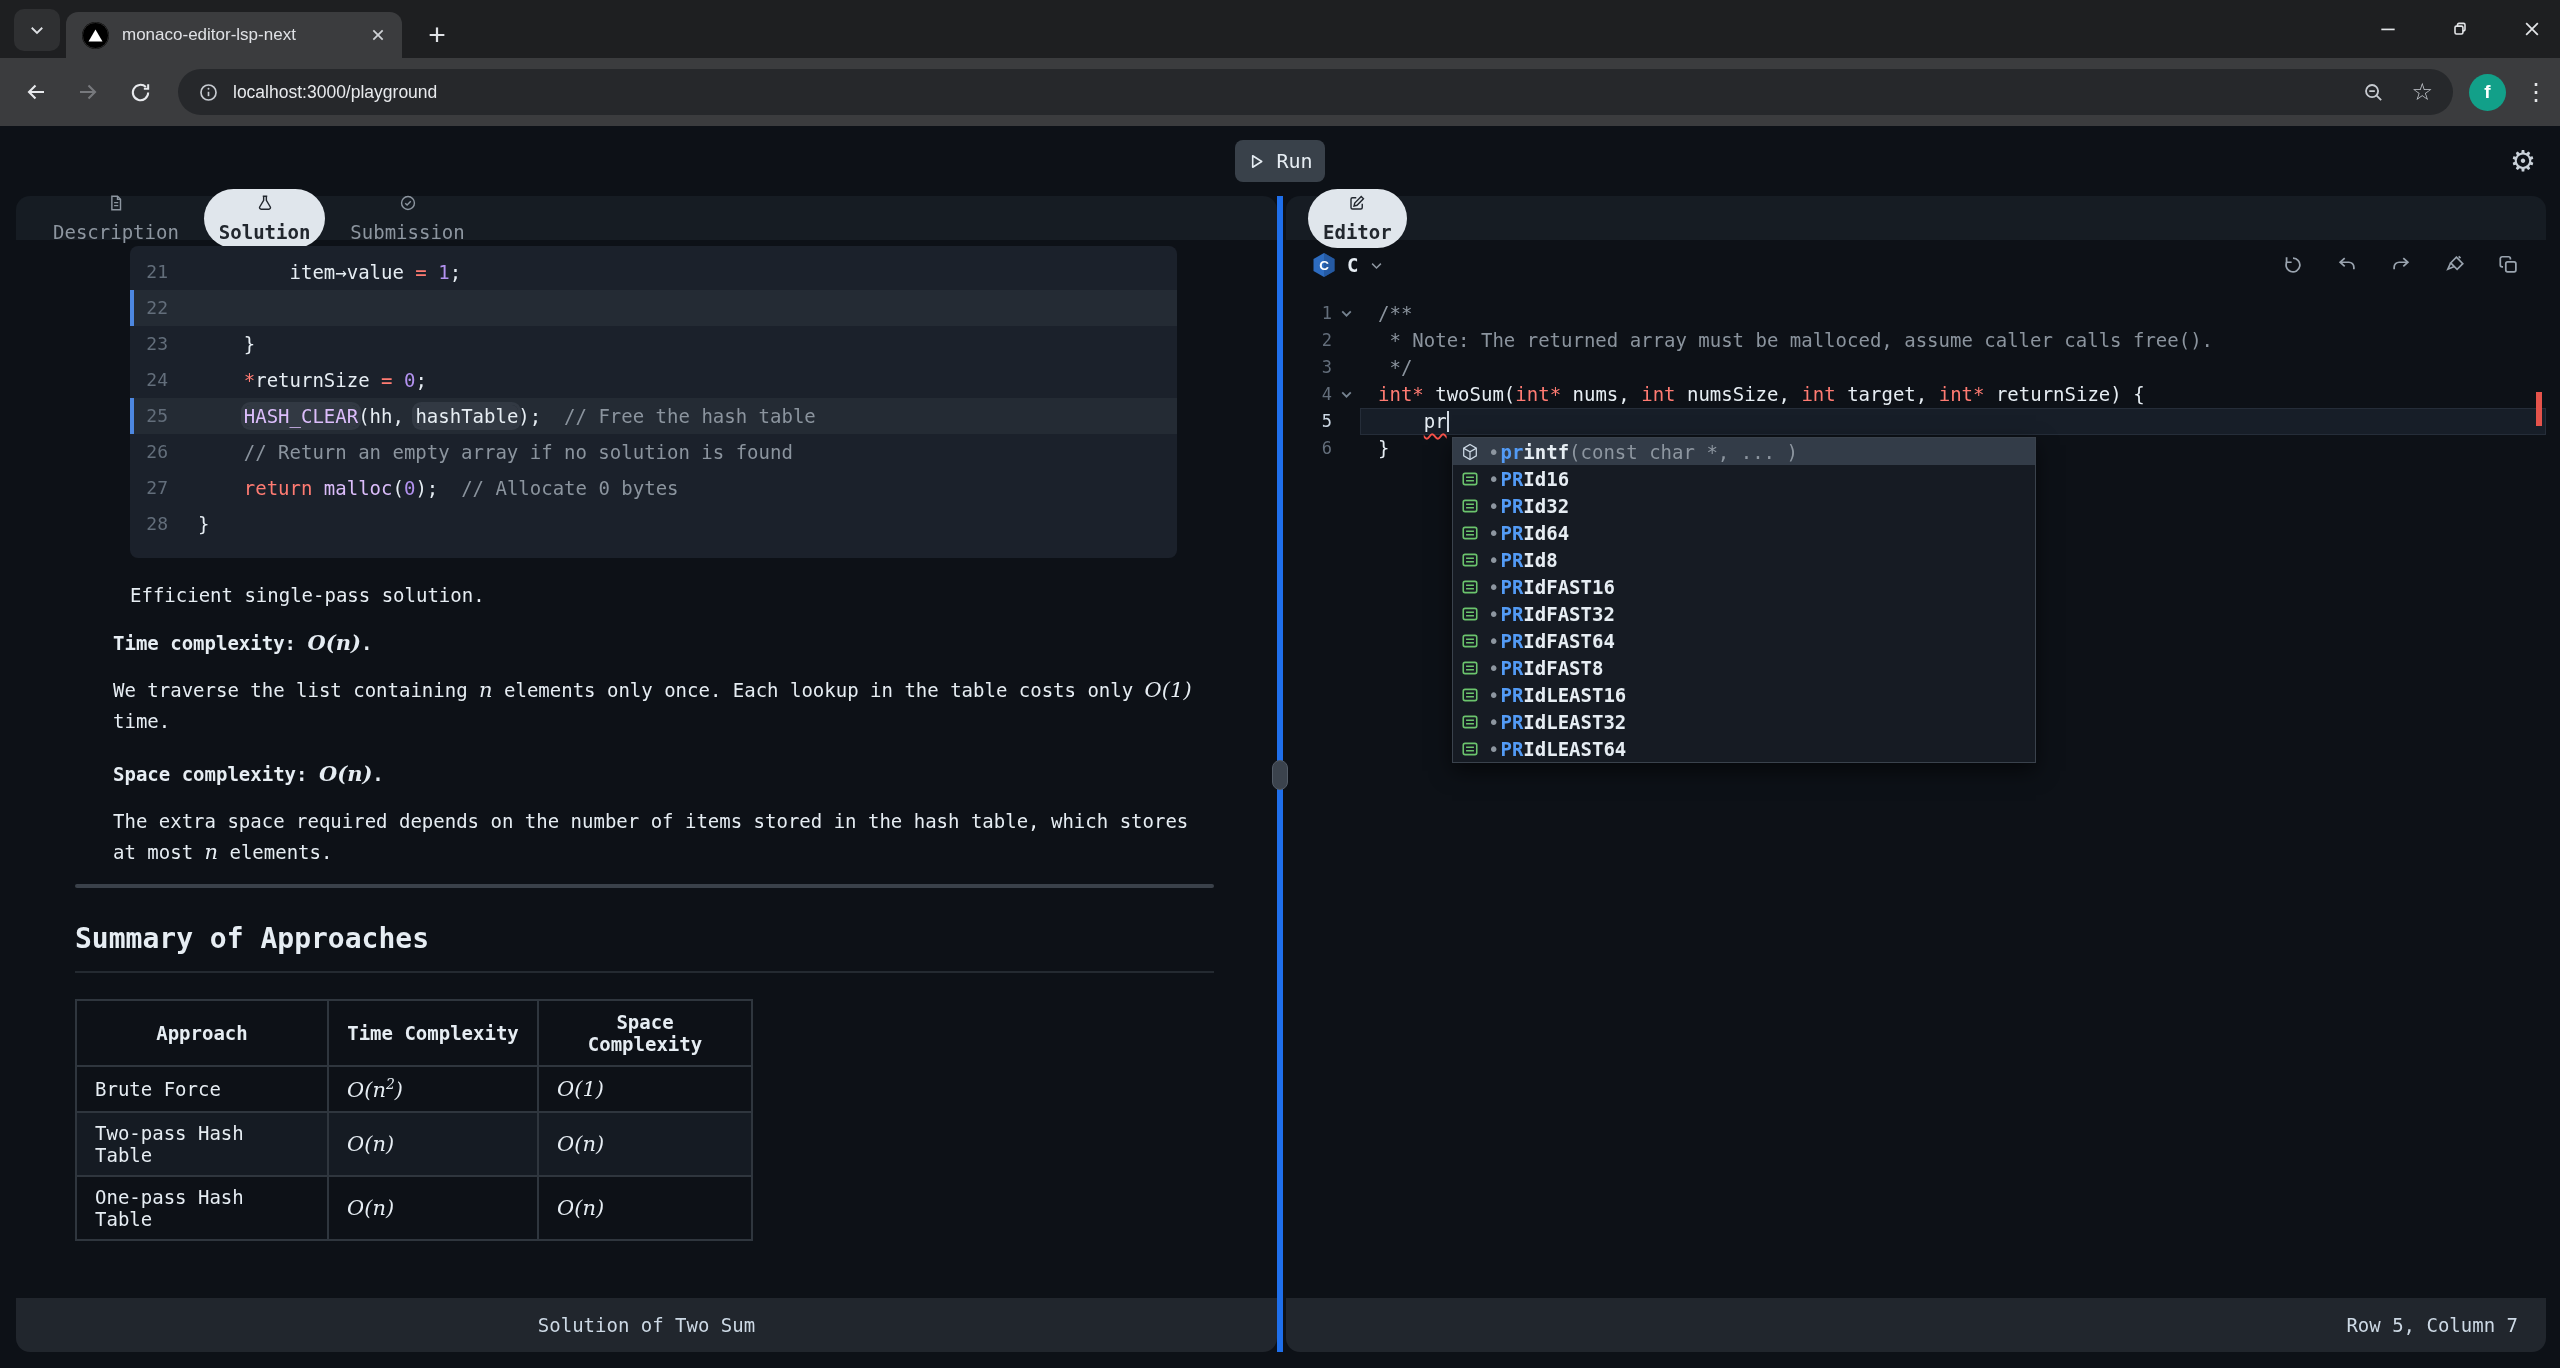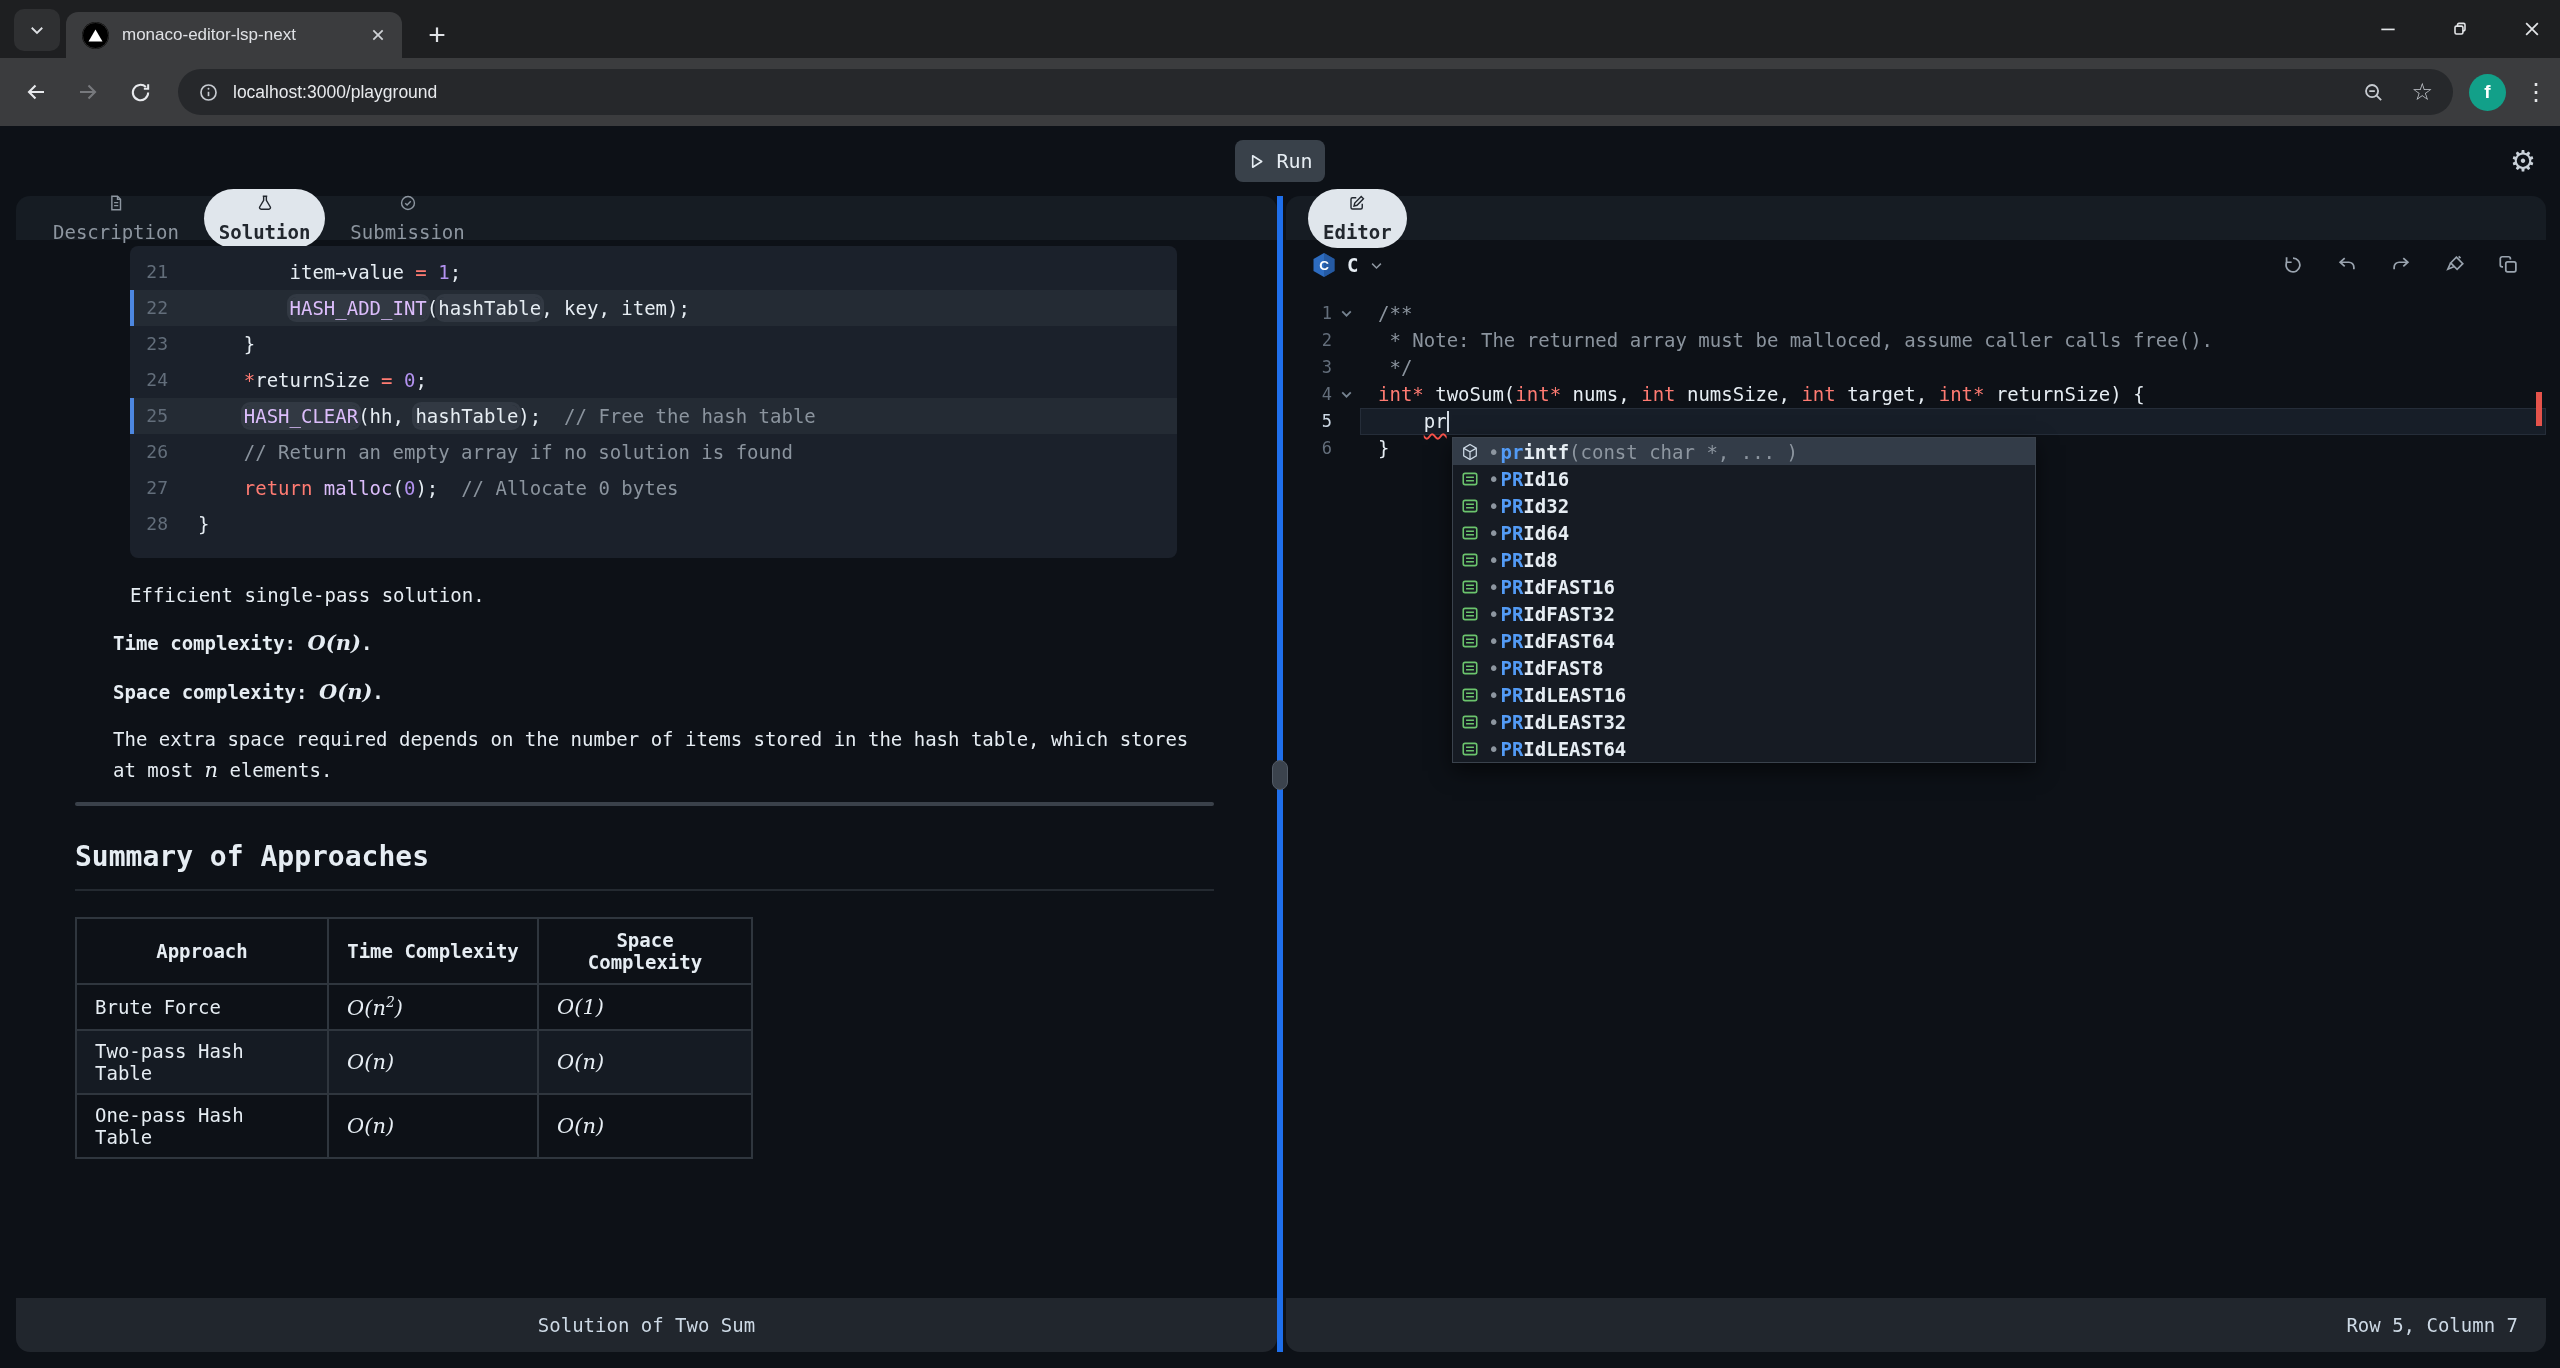--- a/index.html
+++ b/index.html
@@ -246,21 +246,20 @@
 
     <div class="pbody">
       <div class="codeblock">
         <div>
             <div class="cl">
               <span class="lnum">21</span>
               <span class="lcode"><span>        item→value </span><span class="k">=</span><span> </span><span class="n">1</span><span>;</span></span>
             </div>
             <div class="cl hl">
               <span class="lnum">22</span>
-              <span class="lcode"><span>        </span><span class="f p">HASH_ADD_INT</span><span>(</span><span class="p">hashTable</span><span>, key, item);</span></span>
             </div>
             <div class="cl">
               <span class="lnum">23</span>
               <span class="lcode"><span>    }</span></span>
             </div>
             <div class="cl">
               <span class="lnum">24</span>
               <span class="lcode"><span>    </span><span class="k">*</span><span>returnSize </span><span class="k">=</span><span> </span><span class="n">0</span><span>;</span></span>
             </div>
             <div class="cl hl">
@@ -280,20 +279,21 @@
               <span class="lcode"><span>}</span></span>
             </div>
           </div>
       </div>
       <p class="intro">Efficient single-pass solution.</p>
       <div class="cxbody">
         <div class="cxline">
           <span>Time complexity:</span>
           <span><span class="math">O(n)</span></span><span>.</span>
         </div>
+        <p class="cxp">We traverse the list containing <span class="math">n</span> elements only once. Each lookup in the table costs only <span class="math">O(1)</span> time.</p>
         <div class="cxline">
           <span>Space complexity:</span>
           <span><span class="math">O(n)</span></span><span>.</span>
         </div>
         <p class="cxp">The extra space required depends on the number of items stored in the hash table, which stores at most <span class="math">n</span> elements.</p>
       </div>
       <hr class="sep">
       <h2 class="sumh">Summary of Approaches</h2>
       <table class="cmp">
         <colgroup>

